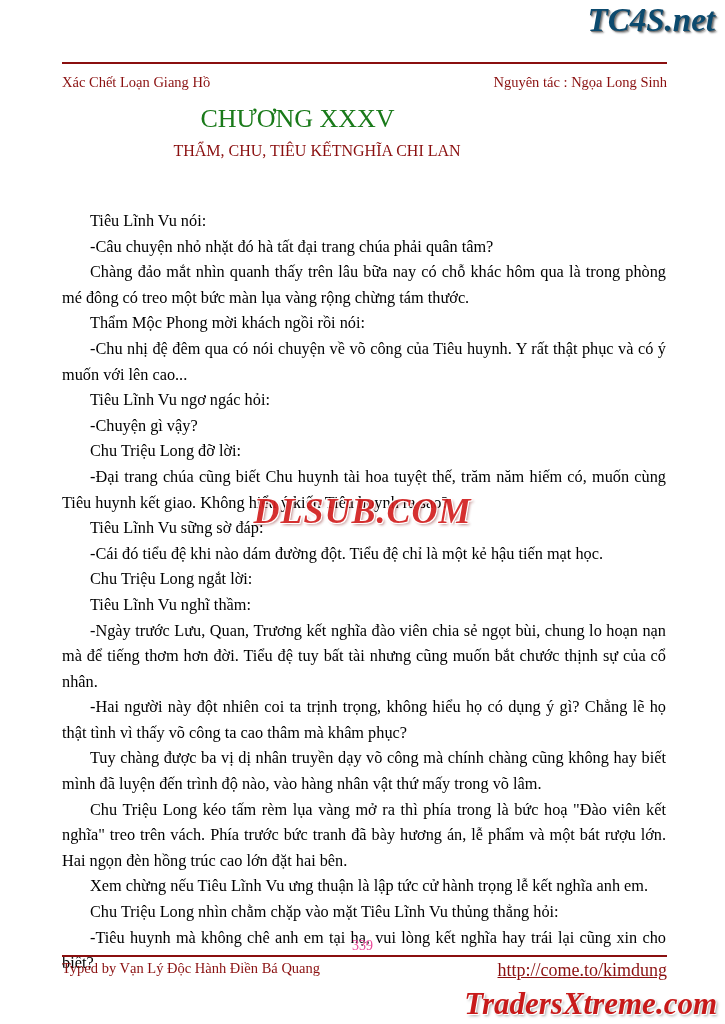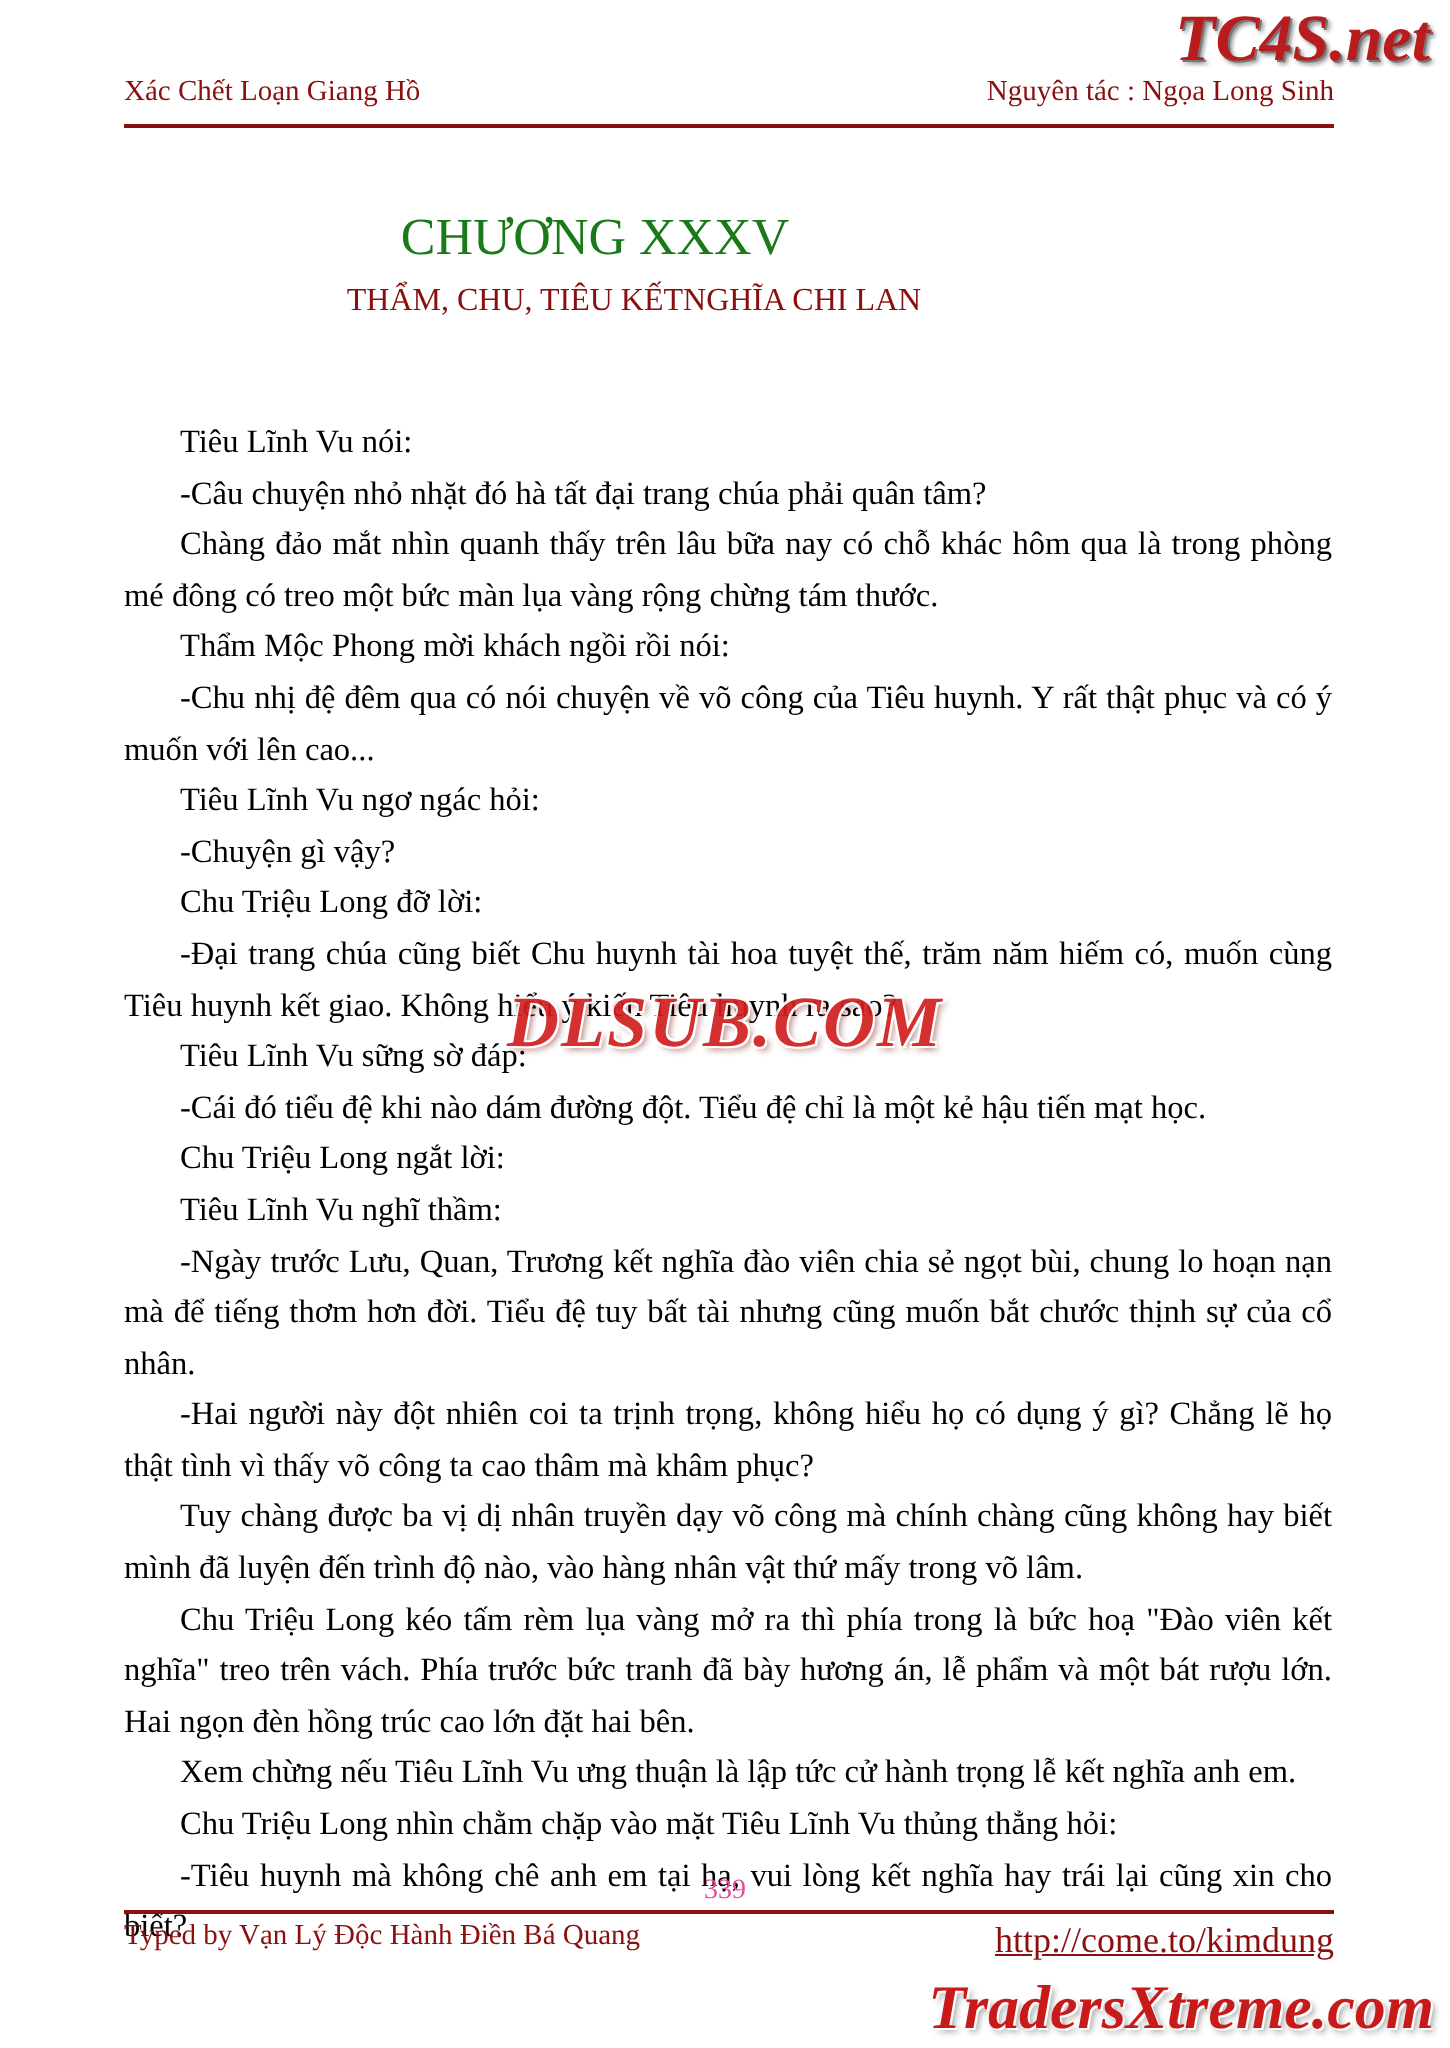--- a/index.html
+++ b/index.html
@@ -24,41 +24,41 @@
 
   
   .wm-top {
     position: absolute;
     right: 10px;
     top: 2px;
     font-family: "Liberation Serif", serif;
     font-size: 33px;
     font-weight: bold;
     font-style: italic;
-    color: #b91c1c;
+    color: #0c4a6e;
     letter-spacing: 0px;
     text-shadow: 1px 1px 0 #777, 2px 2px 2px rgba(0,0,0,0.45);
     z-index: 30;
   }
 
   
   .header {
     position: absolute;
     left: 62px;
     top: 38px;
     width: 605px;
     display: flex;
     justify-content: space-between;
     align-items: flex-end;
     font-size: 14.5px;
     color: #8a0f0f;
     font-family: "Liberation Serif", serif;
   }
   .header .left { text-align: left; }
-  .header .right { text-align: right; }
+  .header .right { text-align: right; margin-top: 36px; }
   .header-rule {
     position: absolute;
     left: 62px;
     top: 62px;
     width: 605px;
     height: 2px;
     background: #8a0f0f;
   }
 
   

